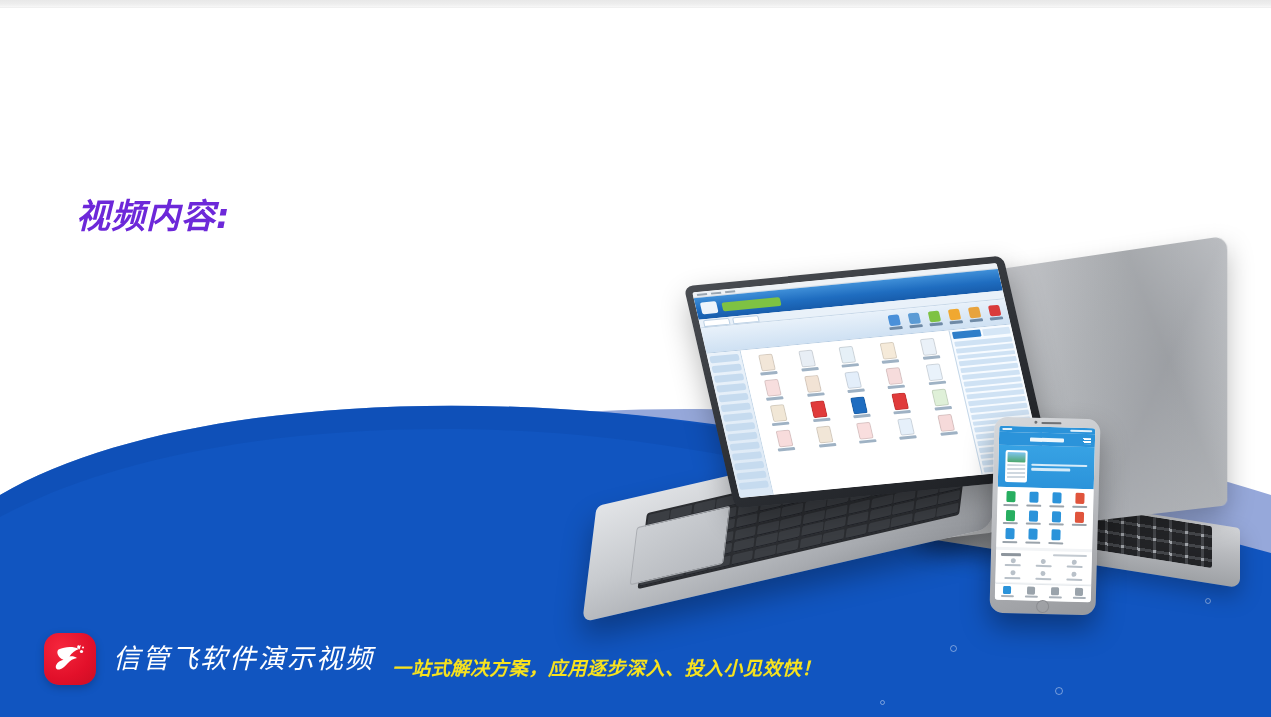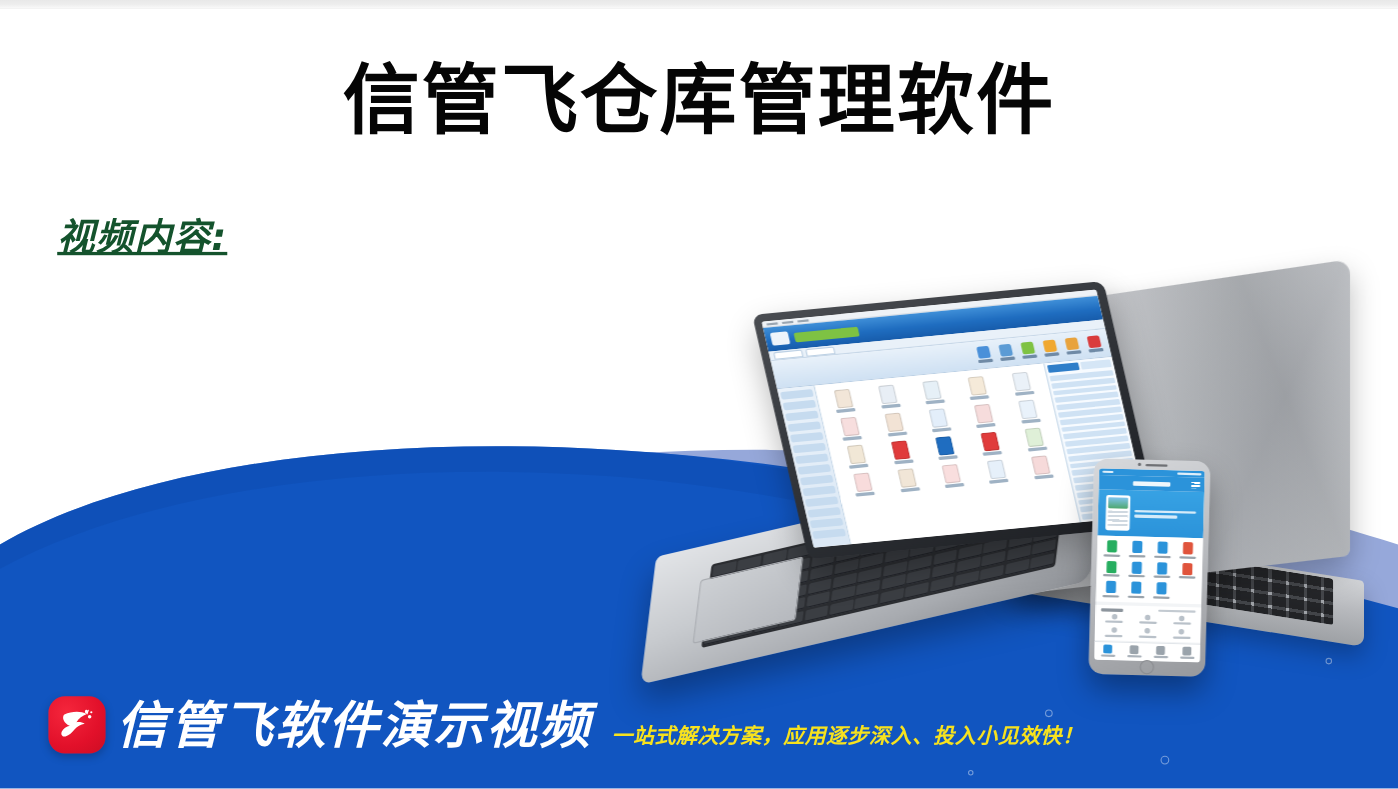--- a/index.html
+++ b/index.html
@@ -42,29 +42,28 @@
     text-align:center;
     font-size:70px;
     font-weight:bold;
     letter-spacing:2px;
     color:#050505;
     line-height:1.12;
     font-family:"DejaVu Sans","Liberation Sans",sans-serif;
   }
   
   .subtitle {
-    position:absolute; left:52px; top:191px;
-    color:#14532d;
+    position:absolute; left:76px; top:191px;
+    color:#6d28d9;
     font-style:italic;
     font-size:34px;
     line-height:1.48;
     font-weight:600;
     letter-spacing:1px;
     font-family:"DejaVu Sans","Liberation Sans",sans-serif;
-    text-decoration:underline;
   }
   .subtitle div { white-space:nowrap; }
 
   
   .devices {
     position:absolute;
     left:580px; top:250px;
     width:691px; height:400px;
   }
   
@@ -252,24 +251,24 @@
     display:flex; align-items:center; padding-left:44px;
   }
   .brand-logo{
     width:52px;height:52px;border-radius:15px;
     background:radial-gradient(circle at 32% 28%,#f5263c 0%,#e2102a 60%,#cc0d23 100%);
     position:relative; flex:none;
     box-shadow:0 3px 8px rgba(0,0,0,0.22);
   }
   .brand-logo svg{ position:absolute; inset:0; width:52px;height:52px; }
   .brand-text{
-    margin-left:10px;
+    margin-left:17px;
     color:#ffffff;
-    font-size:46px;
-    font-weight:bold;
+    font-size:27px;
+    font-weight:normal;
     font-style:italic;
     letter-spacing:2px;
     line-height:1;
     white-space:nowrap;
     font-family:"DejaVu Sans","Liberation Sans",sans-serif;
   }
   .brand-tagline{
     margin-left:18px;
     color:#f7e21e;
     font-size:19px;
@@ -298,21 +297,20 @@
       <path d="M0,118 C120,48 330,18 560,32 C830,48 1060,120 1271,176 L1271,340 L0,340 Z" fill="#1155c0"></path>
       <path d="M0,118 C120,48 330,18 560,32 C700,40 830,70 950,106 L950,130 C820,96 690,66 555,56 C330,40 125,72 0,140 Z" fill="#0e4db1" opacity="0.55"></path>
     </svg>
   </div>
 
   <div class="deco-dot" style="left:950px;top:645px;width:7px;height:7px;"></div>
   <div class="deco-dot" style="left:1055px;top:687px;width:8px;height:8px;"></div>
   <div class="deco-dot" style="left:1205px;top:598px;width:6px;height:6px;"></div>
   <div class="deco-dot" style="left:880px;top:700px;width:5px;height:5px;"></div>
 
-  <div class="title">信管飞仓库管理软件</div>
 
   <div class="subtitle">
     <div>视频内容:</div>
   </div>
 
   <div class="devices">
 
     <div class="laptop-back-base"></div>
     <div class="laptop-back-keys"></div>
     <div class="laptop-back"></div>

